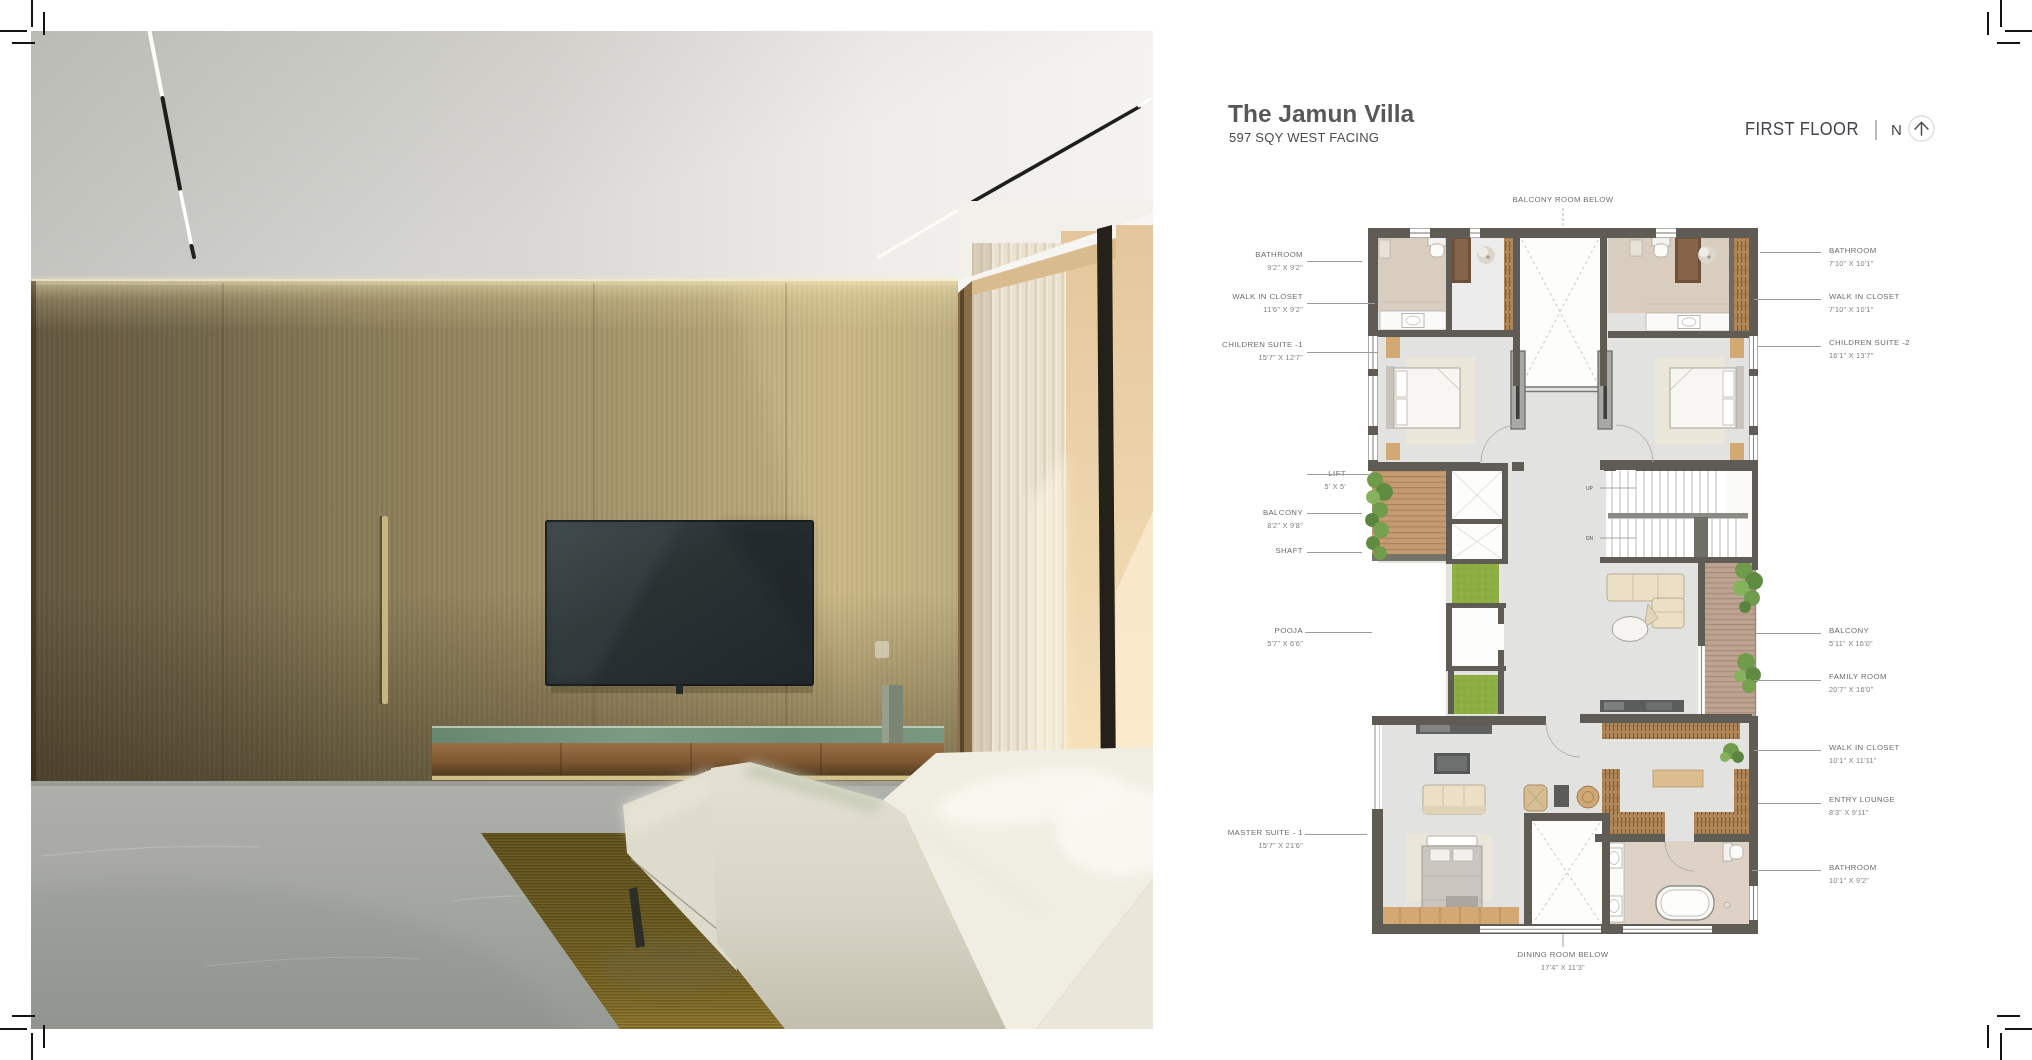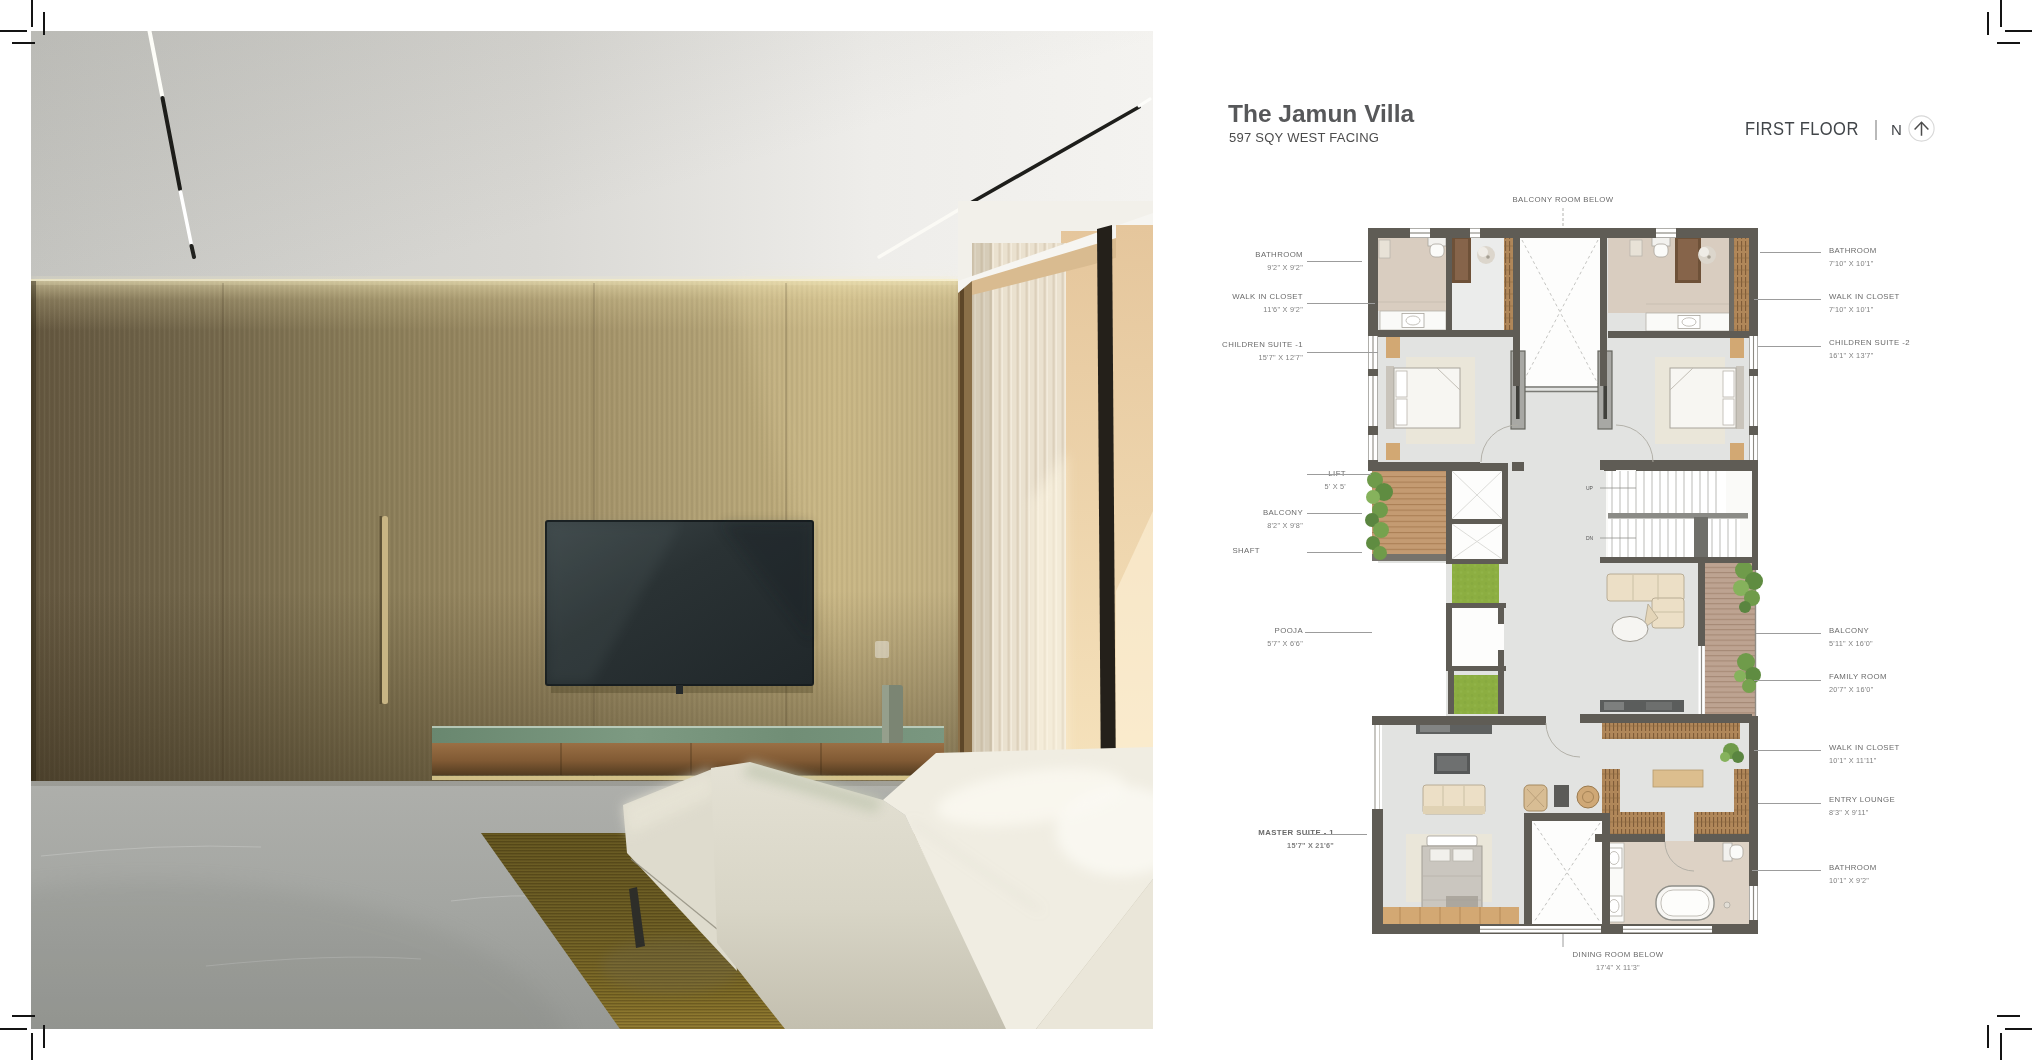--- a/index.html
+++ b/index.html
@@ -709,44 +709,44 @@
     <path d="M1653,462 A37 37 0 0 0 1616,425" fill="none" stroke="#aeaba3" stroke-width=".9"></path>
 
     <path d="M1546,723 A34 34 0 0 0 1580,757" fill="none" stroke="#aeaba3" stroke-width=".9"></path>
 
     <path d="M1665,842 A29 29 0 0 0 1694,871" fill="none" stroke="#aeaba3" stroke-width=".9"></path>
   </svg>
   </div>
 
   <div class="lb" style="left:1490px;top:193px;width:146px;text-align:center;">BALCONY ROOM BELOW</div>
 
-  <div class="lb" style="left:1545px;top:948px;width:146px;text-align:center;">DINING ROOM BELOW<br><span class="d">17'4" X 11'3"</span></div>
+  <div class="lb" style="left:1490px;top:948px;width:146px;text-align:center;">DINING ROOM BELOW<br><span class="d">17'4" X 11'3"</span></div>
 
   <div class="lb lbr" style="right:729px;top:248px;">BATHROOM<br><span class="d">9'2" X 9'2"</span></div>
   <div class="ldr" style="left:1307px;top:261px;width:55px;"></div>
 
   <div class="lb lbr" style="right:729px;top:290px;">WALK IN CLOSET<br><span class="d">11'6" X 9'2"</span></div>
   <div class="ldr" style="left:1307px;top:303px;width:68px;"></div>
 
   <div class="lb lbr" style="right:729px;top:338px;">CHILDREN SUITE -1<br><span class="d">15'7" X 12'7"</span></div>
   <div class="ldr" style="left:1307px;top:352px;width:71px;"></div>
 
   <div class="lb lbr" style="right:686px;top:467px;">LIFT<br><span class="d">5' X 5'</span></div>
   <div class="ldr" style="left:1307px;top:474px;width:64px;"></div>
 
   <div class="lb lbr" style="right:729px;top:506px;">BALCONY<br><span class="d">8'2" X 9'8"</span></div>
   <div class="ldr" style="left:1307px;top:513px;width:55px;"></div>
 
-  <div class="lb lbr" style="right:772px;top:544px;">SHAFT</div>
+  <div class="lb lbr" style="right:729px;top:544px;">SHAFT</div>
   <div class="ldr" style="left:1307px;top:552px;width:55px;"></div>
 
   <div class="lb lbr" style="right:729px;top:624px;">POOJA<br><span class="d">5'7" X 6'6"</span></div>
   <div class="ldr" style="left:1305px;top:632px;width:67px;"></div>
 
-  <div class="lb lbr" style="right:698px;top:826px;font-weight:bold;">MASTER SUITE - 1<br><span class="d">15'7" X 21'6"</span></div>
+  <div class="lb lbr" style="right:729px;top:826px;">MASTER SUITE - 1<br><span class="d">15'7" X 21'6"</span></div>
   <div class="ldr" style="left:1305px;top:834px;width:62px;"></div>
 
   <div class="lb" style="left:1829px;top:244px;">BATHROOM<br><span class="d">7'10" X 10'1"</span></div>
   <div class="ldr" style="left:1760px;top:252px;width:61px;"></div>
 
   <div class="lb" style="left:1829px;top:290px;">WALK IN CLOSET<br><span class="d">7'10" X 10'1"</span></div>
   <div class="ldr" style="left:1754px;top:299px;width:67px;"></div>
 
   <div class="lb" style="left:1829px;top:336px;">CHILDREN SUITE -2<br><span class="d">16'1" X 13'7"</span></div>
   <div class="ldr" style="left:1758px;top:346px;width:63px;"></div>

